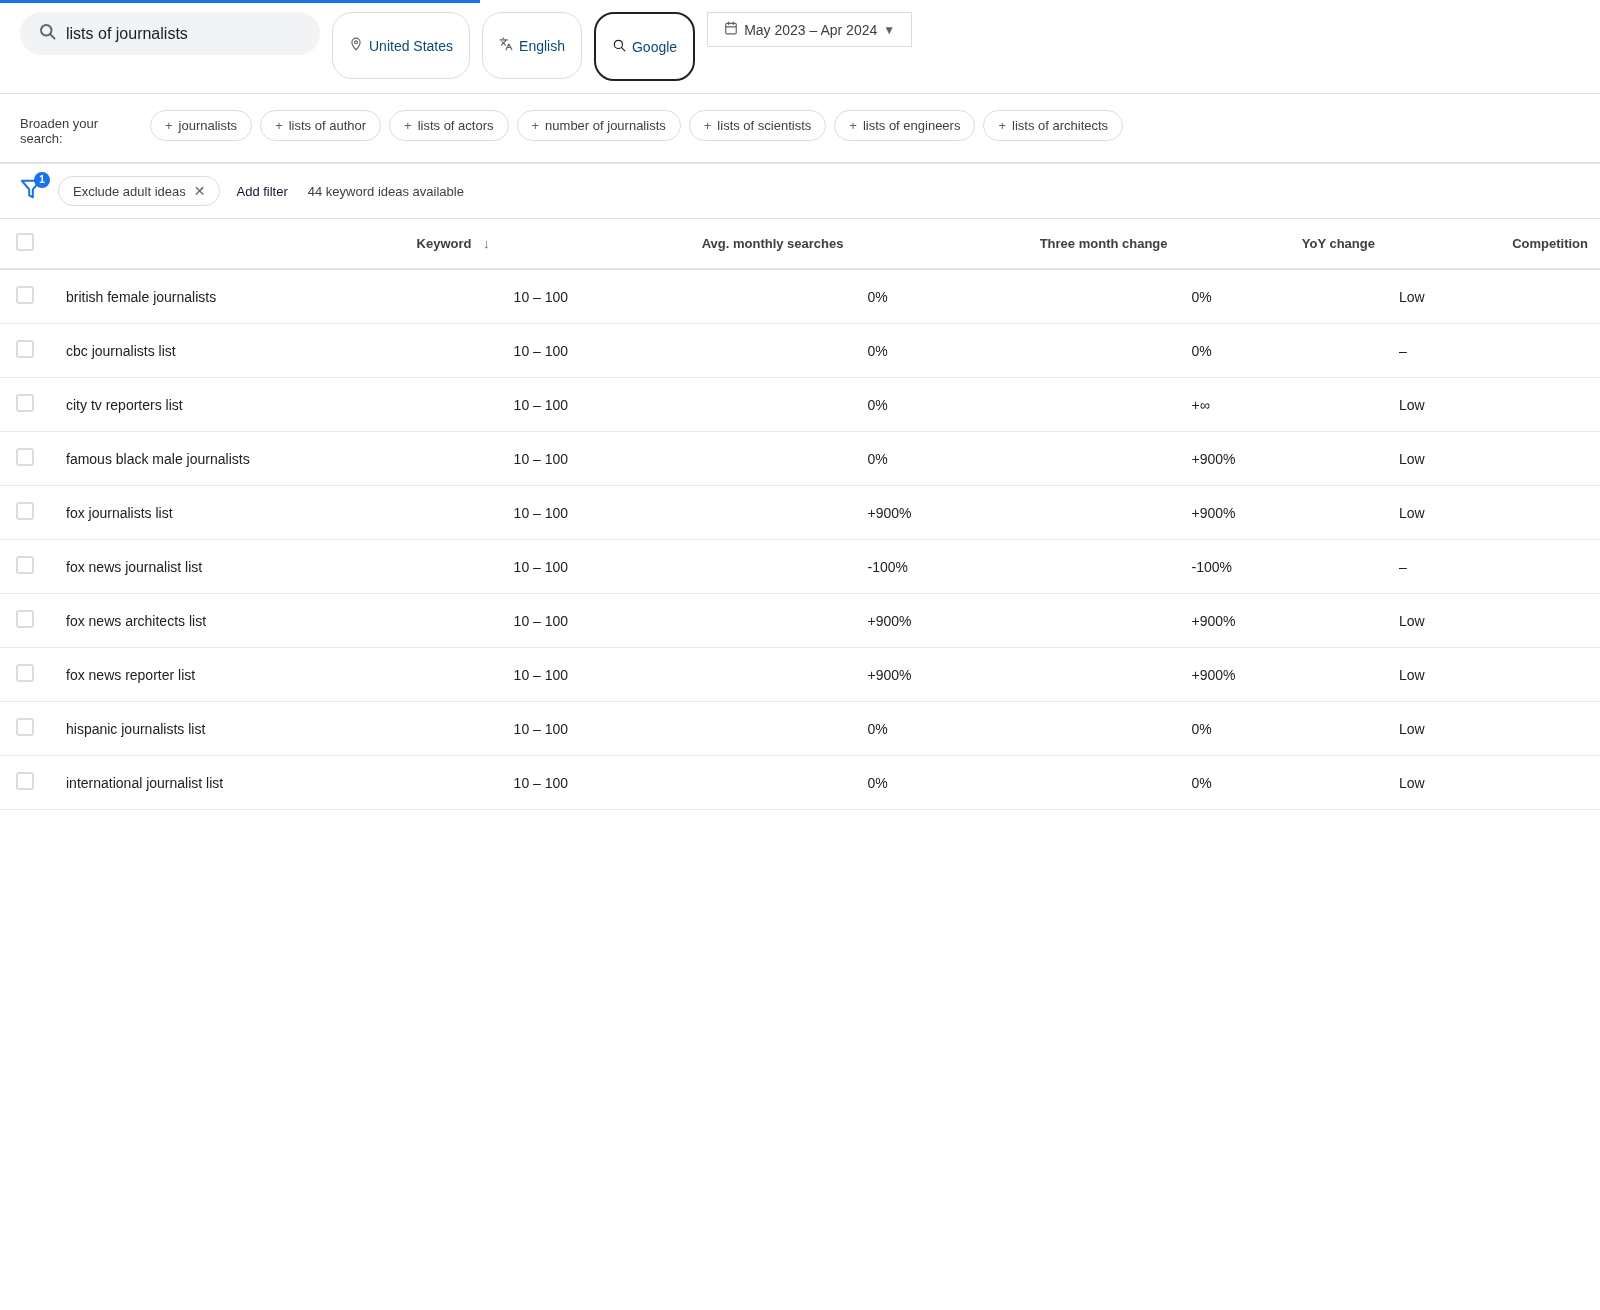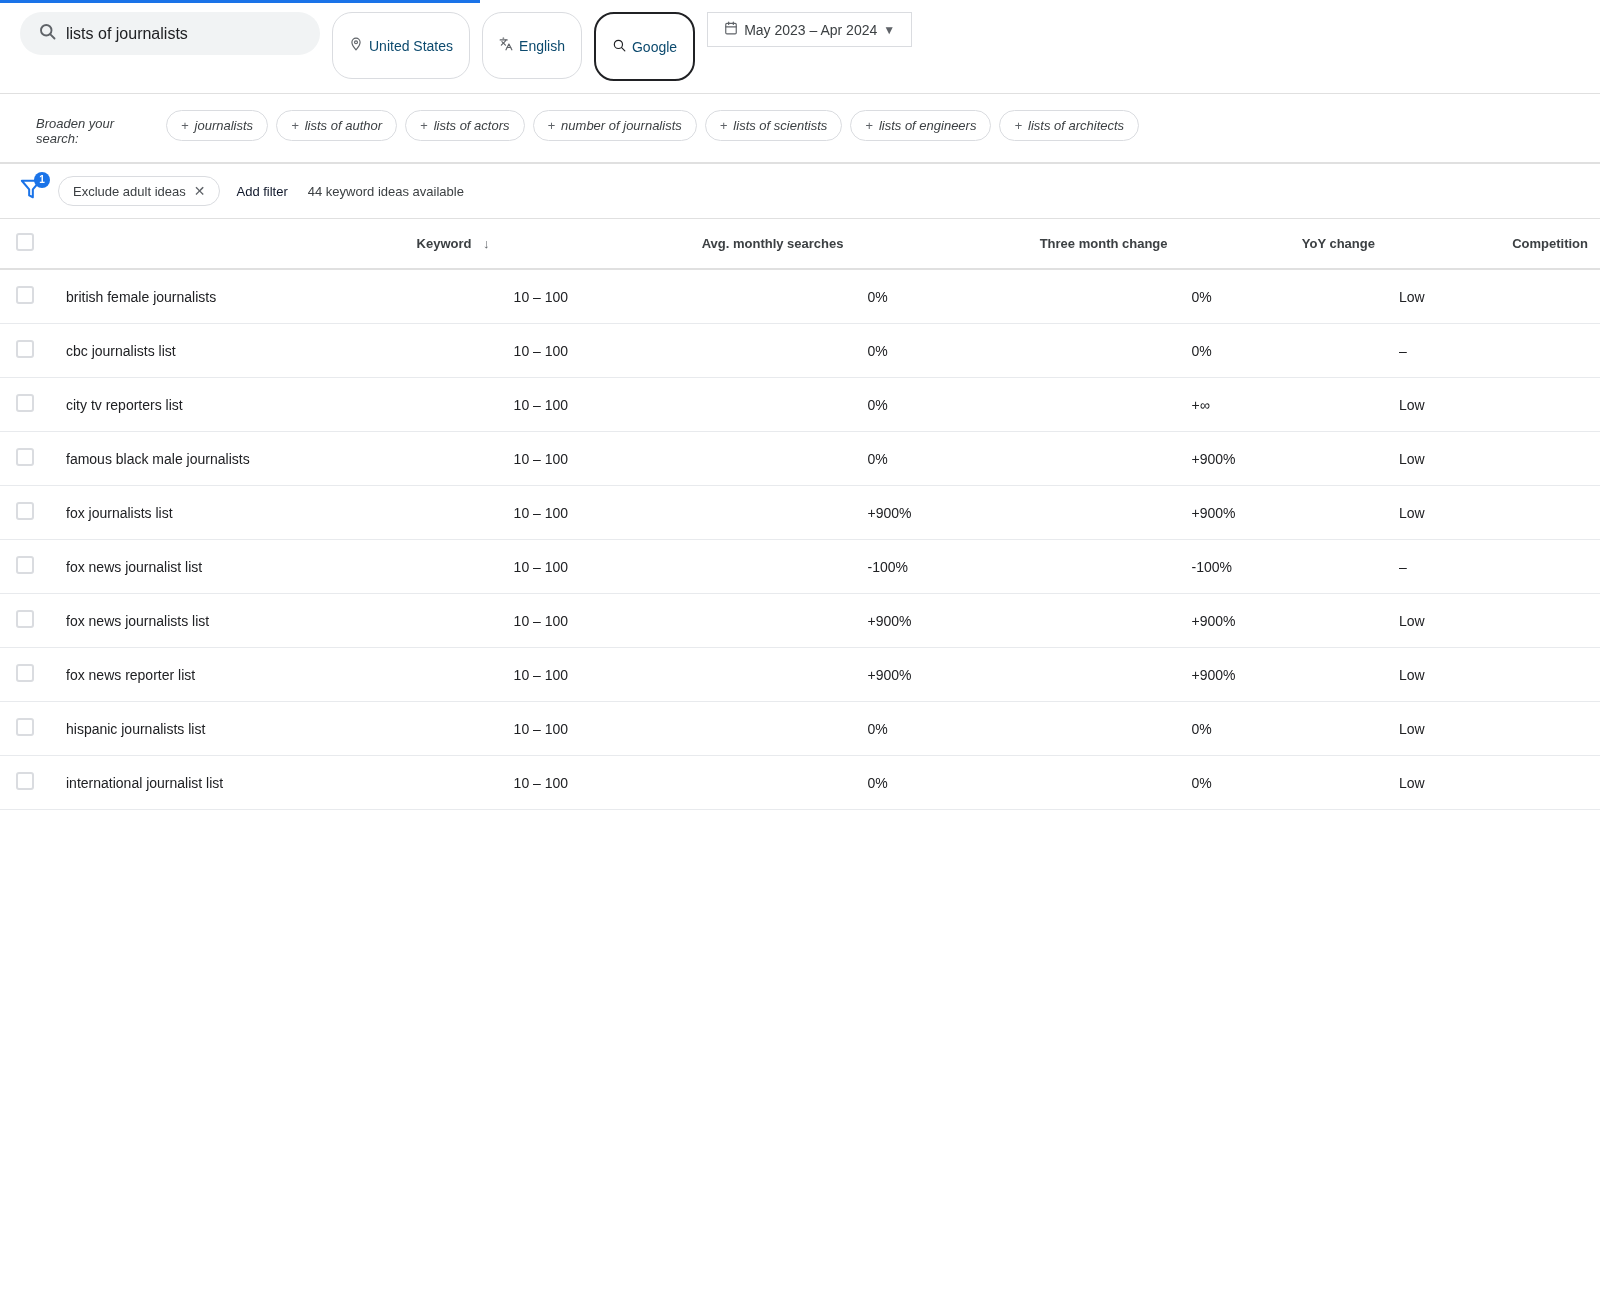--- a/index.html
+++ b/index.html
@@ -68,24 +68,23 @@
       color: #3c4043;
       cursor: pointer;
       white-space: nowrap;
     }
     .dropdown-arrow { font-size: 12px; color: #5f6368; }
 
     
     .broaden-section {
       display: flex;
       align-items: flex-start;
-      padding: 16px 36px;
+      padding: 16px 20px;
       border-bottom: 2px solid #e0e0e0;
       gap: 20px;
-      font-style: italic;
     }
     .broaden-label {
       font-size: 13px;
       color: #3c4043;
       white-space: nowrap;
       padding-top: 6px;
       min-width: 110px;
     }
     .broaden-tags {
       display: flex;
@@ -446,21 +445,21 @@
     <td>10 – 100</td>
     <td>-100%</td>
     <td>-100%</td>
     <td>–</td>
   </tr>
         <tr>
     <td style="padding-left:16px; text-align:left;">
       <div class="row-check"></div>
     </td>
     <td class="keyword-td">
-      <span class="keyword-name">fox news journalists list</span>
+      <span class="keyword-name">fox news architects list</span>
     </td>
     <td>10 – 100</td>
     <td>+900%</td>
     <td>+900%</td>
     <td>Low</td>
   </tr>
         <tr>
     <td style="padding-left:16px; text-align:left;">
       <div class="row-check"></div>
     </td>

